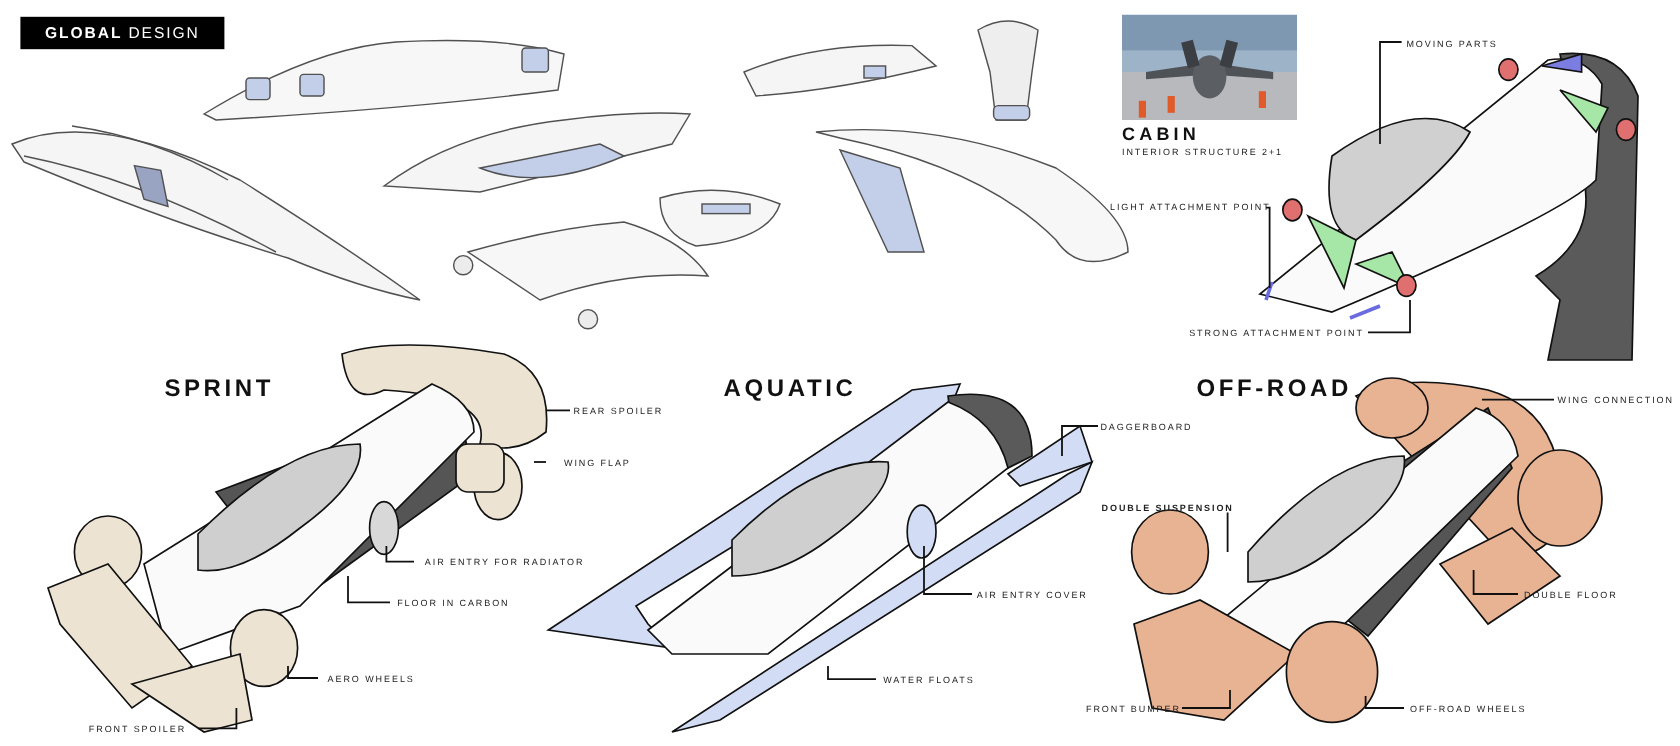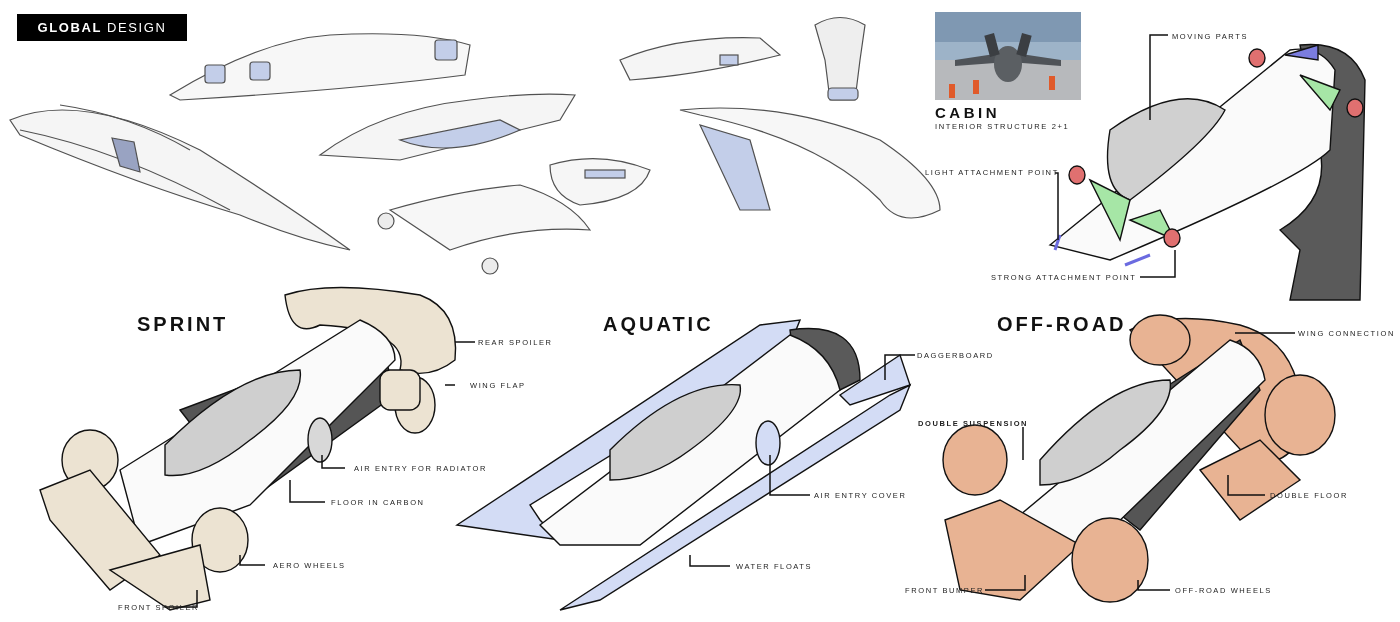--- a/index.html
+++ b/index.html
@@ -118,21 +118,21 @@
     <path d="M290 480 L290 502 L325 502"></path>
     <path d="M240 555 L240 565 L265 565"></path>
     <path d="M197 590 L197 607 L165 607"></path>
   </g>
 </svg>
 <div class="abs callout" style="left:478px;top:338px;">REAR SPOILER</div>
 <div class="abs callout" style="left:470px;top:381px;">WING FLAP</div>
 <div class="abs callout" style="left:354px;top:464px;">AIR ENTRY FOR RADIATOR</div>
 <div class="abs callout" style="left:331px;top:498px;">FLOOR IN CARBON</div>
 <div class="abs callout" style="left:273px;top:561px;">AERO WHEELS</div>
-<div class="abs callout" style="left:74px;top:603px;margin-left:44px;">FRONT SPOILER</div>
+<div class="abs callout" style="left:74px;top:603px;">FRONT SPOILER</div>
 
 <div class="abs section-title" style="left:603px;top:313px;">AQUATIC</div>
 <svg width="1400" height="622">
   <g stroke="#111" stroke-width="1.4">
     <path d="M457 525 L760 325 L800 320 L790 345 L530 505 L540 520 L560 540 Z" fill="#d3dcf5"></path>
     <path d="M560 610 L890 395 L910 385 L900 410 L600 600 Z" fill="#d3dcf5"></path>
     <path d="M790 330 Q860 320 860 380 L800 410 Z" fill="#5a5a5a"></path>
     <path d="M540 525 L790 335 Q830 350 840 390 L640 545 L560 545 Z" fill="#fafafa"></path>
     <path d="M610 450 Q680 380 740 385 Q745 410 690 450 Q650 480 610 480 Z" fill="#cfcfcf"></path>
     <ellipse cx="768" cy="443" rx="12" ry="22" fill="#d3dcf5"></ellipse>

